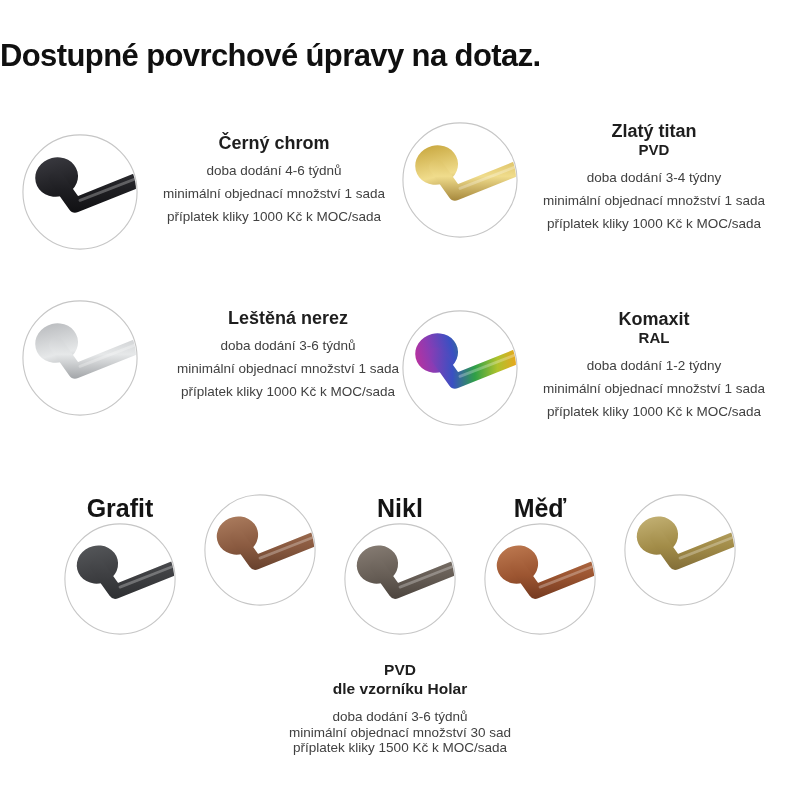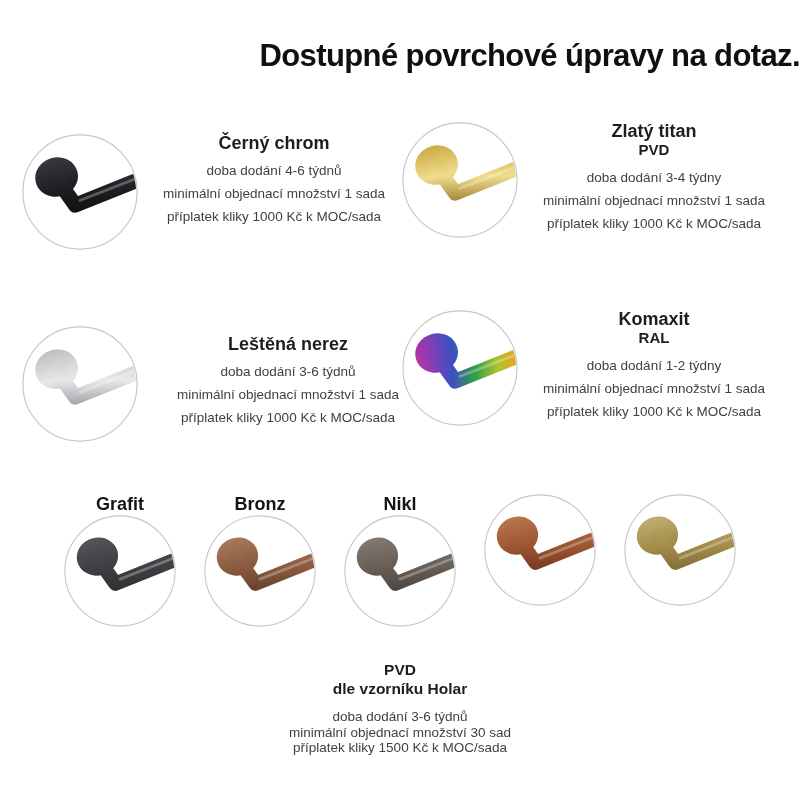--- a/index.html
+++ b/index.html
@@ -8,21 +8,21 @@
     background:#ffffff;
     font-family:"Liberation Sans", sans-serif;
     position:relative;
     overflow:hidden;
     color:#222;
   }
   .canvas { position:absolute; inset:0; width:800px; height:800px; }
 
   .title {
     position:absolute; top:38px; left:0; width:100%;
-    text-align:right; font-size:31px; font-weight:bold;
+    text-align:left; font-size:31px; font-weight:bold;
     letter-spacing:-0.6px; color:#101010;
   }
 
   .main-block {
     position:absolute; width:380px;
     display:flex; align-items:flex-start;
   }
   .circle { width:116px; height:116px; flex:0 0 116px; }
   .circle svg { display:block; width:100%; height:100%; }
 
@@ -32,21 +32,21 @@
   .fin-sub  { font-size:15px; font-weight:bold; color:#1e1e1e; line-height:1.25; }
   .fin-sub:empty { display:none; }
   .fin-lines { margin-top:9px; }
   .fin-line { font-size:13.5px; color:#414141; line-height:17px;margin-top:6px; }
 
   .small-row {
     position:absolute; left:50px; top:494px; width:700px;
     display:flex;
   }
   .small-item { width:140px; text-align:center; }
-  .small-name { font-size:18px; font-weight:bold; color:#141414; margin-bottom:0; }
+  .small-name { font-size:25px; font-weight:bold; color:#141414; margin-bottom:0; }
   .circle.small { width:112px; height:112px; flex:none; margin:0 auto; }
 
   .footer {
     position:absolute; top:661px; left:0; width:100%;
     text-align:center;
   }
   .footer-title, .footer-sub { font-size:15.5px; font-weight:bold; color:#1e1e1e; line-height:1.22; }
   .footer-lines { margin-top:10px; }
   .footer-line { font-size:13.5px; color:#414141; line-height:15.8px; }
 </style>
@@ -113,21 +113,21 @@
       <h2 class="fin-name">Zlatý titan</h2>
       <h3 class="fin-sub">PVD</h3>
       <div class="fin-lines">
         <p class="fin-line">doba dodání 3-4 týdny</p>
         <p class="fin-line">minimální objednací množství 1 sada</p>
         <p class="fin-line">příplatek kliky 1000 Kč k MOC/sada</p>
       </div>
     </div>
   </section>
 
-  <section class="main-block" style="left:22px; top:326px;gap:28px;">
+  <section class="main-block" style="left:22px; top:300px;gap:28px;">
     <div class="circle">
         <svg viewBox="0 0 124 124" xmlns="http://www.w3.org/2000/svg">
       <defs>
         <linearGradient id="hg2" gradientUnits="userSpaceOnUse" x1="0" y1="22" x2="0" y2="94">
               <stop offset="0.000" stop-color="#b9bbbe"></stop>
               <stop offset="0.500" stop-color="#e6e8e9"></stop>
               <stop offset="1.000" stop-color="#898c90"></stop>
             </linearGradient>
         <clipPath id="hc2">
               <circle cx="62" cy="62" r="60"></circle>
@@ -205,21 +205,20 @@
       <circle cx="62" cy="62" r="61" fill="#ffffff" stroke="#c6c6c6" stroke-width="1.2"></circle>
       <g clip-path="url(#hc4)">
         <ellipse cx="37" cy="46" rx="23" ry="21" transform="rotate(-14 37 46)" fill="url(#hg4)"></ellipse>
         <path d="M37 48 L57 76 L132 46" fill="none" stroke="url(#hg4)" stroke-width="16" stroke-linecap="round" stroke-linejoin="round"></path>
         <path d="M62 71 L126 46" fill="none" stroke="#ffffff" stroke-width="3" opacity="0.28" stroke-linecap="round"></path>
       </g>
     </svg>
         </div>
     </div>
     <div class="small-item">
-      <h4 class="small-name">Bronz</h4>
       <div class="circle small">
           <svg viewBox="0 0 124 124" xmlns="http://www.w3.org/2000/svg">
       <defs>
         <linearGradient id="hg5" gradientUnits="userSpaceOnUse" x1="0" y1="22" x2="0" y2="94">
                 <stop offset="0.000" stop-color="#ab7c5e"></stop>
                 <stop offset="0.500" stop-color="#8a5a40"></stop>
                 <stop offset="1.000" stop-color="#5a3826"></stop>
               </linearGradient>
         <clipPath id="hc5">
                 <circle cx="62" cy="62" r="60"></circle>
@@ -251,20 +250,21 @@
       <circle cx="62" cy="62" r="61" fill="#ffffff" stroke="#c6c6c6" stroke-width="1.2"></circle>
       <g clip-path="url(#hc6)">
         <ellipse cx="37" cy="46" rx="23" ry="21" transform="rotate(-14 37 46)" fill="url(#hg6)"></ellipse>
         <path d="M37 48 L57 76 L132 46" fill="none" stroke="url(#hg6)" stroke-width="16" stroke-linecap="round" stroke-linejoin="round"></path>
         <path d="M62 71 L126 46" fill="none" stroke="#ffffff" stroke-width="3" opacity="0.28" stroke-linecap="round"></path>
       </g>
     </svg>
         </div>
     </div>
     <div class="small-item">
+      <h4 class="small-name">Měď</h4>
       <div class="circle small">
           <svg viewBox="0 0 124 124" xmlns="http://www.w3.org/2000/svg">
       <defs>
         <linearGradient id="hg7" gradientUnits="userSpaceOnUse" x1="0" y1="22" x2="0" y2="94">
                 <stop offset="0.000" stop-color="#bd7950"></stop>
                 <stop offset="0.500" stop-color="#9c5531"></stop>
                 <stop offset="1.000" stop-color="#66301a"></stop>
               </linearGradient>
         <clipPath id="hc7">
                 <circle cx="62" cy="62" r="60"></circle>

